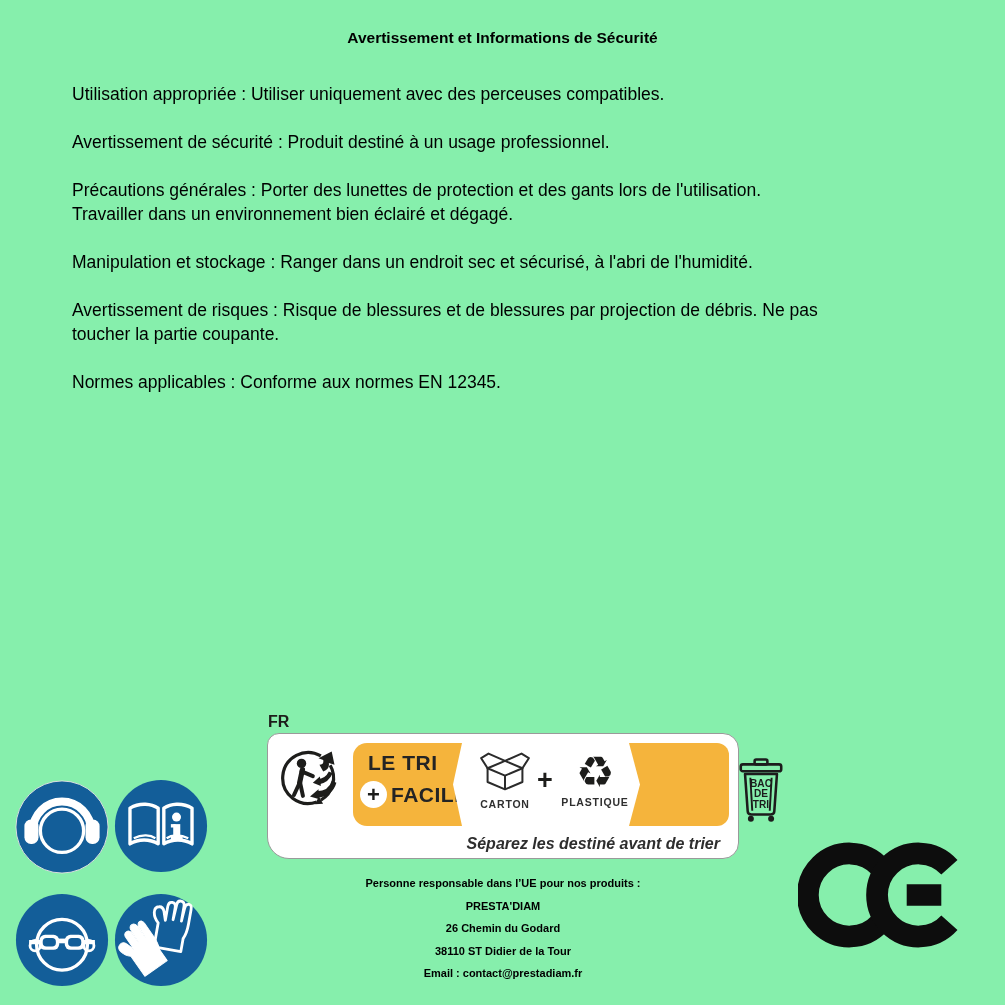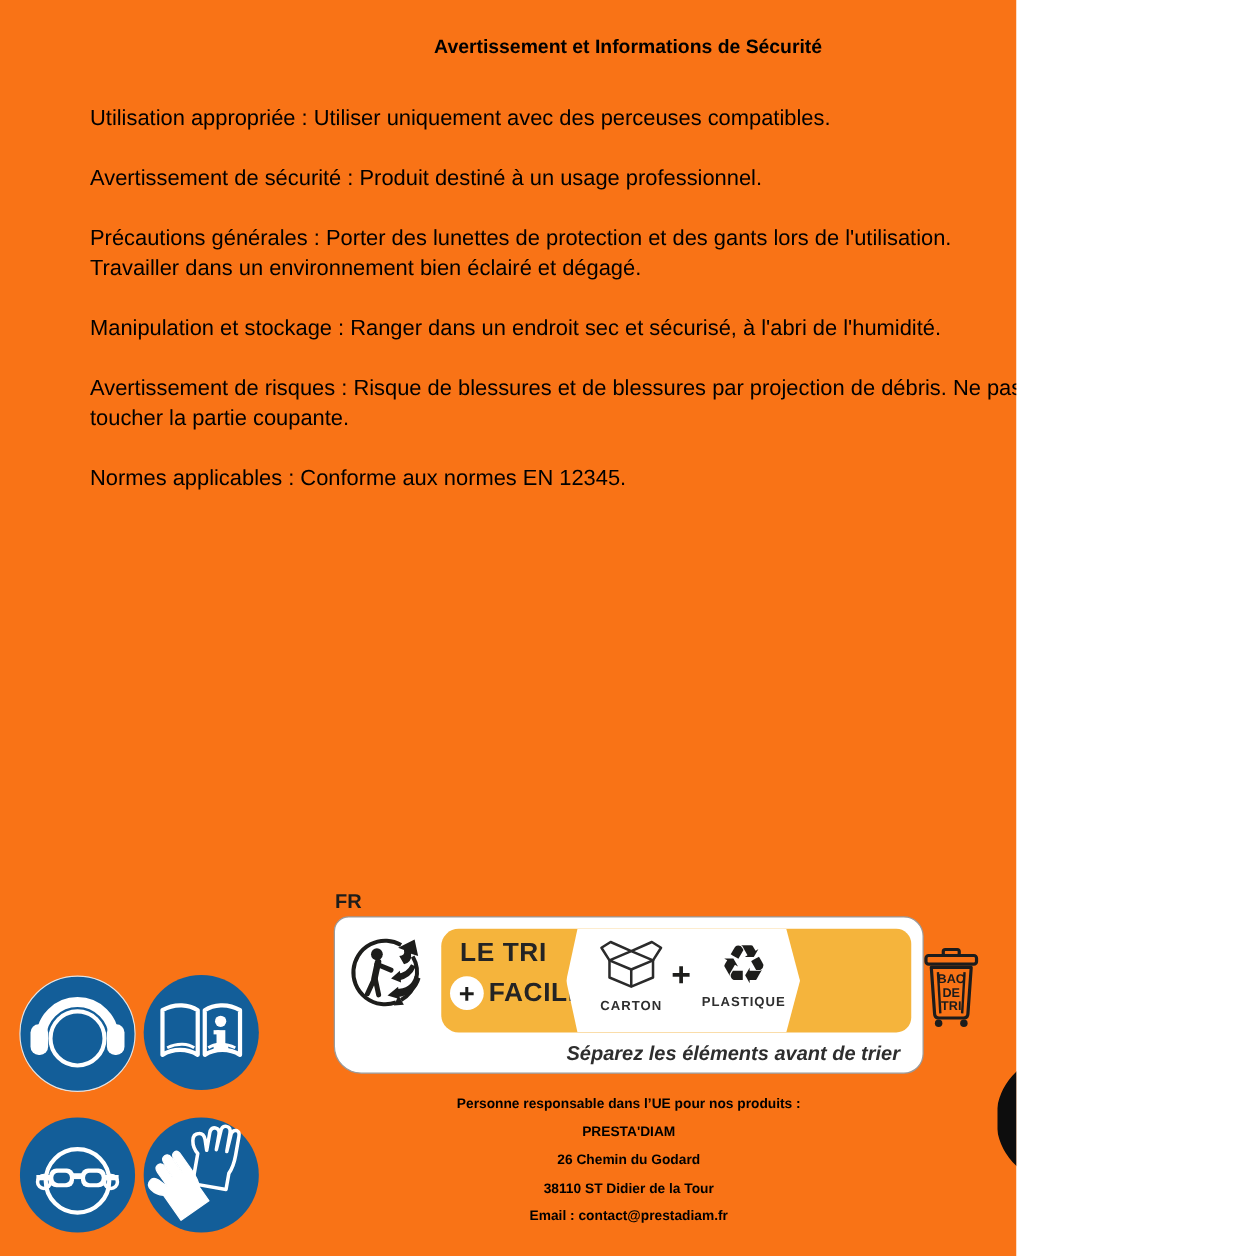--- a/index.html
+++ b/index.html
@@ -1,16 +1,16 @@
 <!DOCTYPE html>
 <html><head>
 <meta charset="utf-8">
 <style>
   html,body{margin:0;padding:0;background:#fff;}
-  .page{position:relative;width:813px;height:1005px;background:#f97316;overflow:hidden;
+  .page{position:relative;width:1005px;height:1005px;background:#86efac;overflow:hidden;
         font-family:"Liberation Sans",sans-serif;color:#000;}
   .title{position:absolute;top:29px;left:0;width:1005px;text-align:center;
          font-size:15.5px;font-weight:bold;}
   .body-text{position:absolute;left:72px;top:82px;width:866px;}
   .body-text p{margin:0 0 24px 0;font-size:17.5px;line-height:24px;white-space:pre-line;}
   .fr-label{position:absolute;left:268px;top:713px;font-size:16px;font-weight:bold;color:#1d1d1b;}
   .tri-box{position:absolute;left:267px;top:733px;width:470px;height:124px;background:#fff;
            border:1.5px solid #9a9a9a;border-radius:12px 16px 16px 22px;}
   .triman{position:absolute;left:9px;top:9px;}
   .yellow-band{position:absolute;left:85px;top:9px;width:376px;height:83px;background:#f5b43c;
@@ -121,21 +121,21 @@
           <circle cx="31.5" cy="57" r="2.8"></circle>
         </g>
         <g fill="#1c1c1c" font-family="Liberation Sans, sans-serif" font-size="9.5" font-weight="bold" text-anchor="middle">
           <text x="22" y="27">BAC</text>
           <text x="22" y="37">DE</text>
           <text x="22" y="47">TRI</text>
         </g>
       </svg>
     </div>
 
-    <div class="separez">Séparez les éléments avant de trier</div>
+    <div class="separez">Séparez les destiné avant de trier</div>
   </div>
 
   <svg class="safety-icon" style="left:15px;top:780px;" width="94" height="94" viewBox="0 0 100 100">
     <circle cx="50" cy="50" r="49" fill="#135e99" stroke="#e2e2e2" stroke-width="1"></circle>
     <circle cx="50" cy="54" r="23" fill="none" stroke="#fff" stroke-width="3.5"></circle>
     <path d="M19,54 A31,31 0 1 1 81,54" fill="none" stroke="#fff" stroke-width="8.5"></path>
     <rect x="10" y="42" width="15" height="26" rx="7" fill="#fff"></rect>
     <rect x="75" y="42" width="15" height="26" rx="7" fill="#fff"></rect>
   </svg>
 

